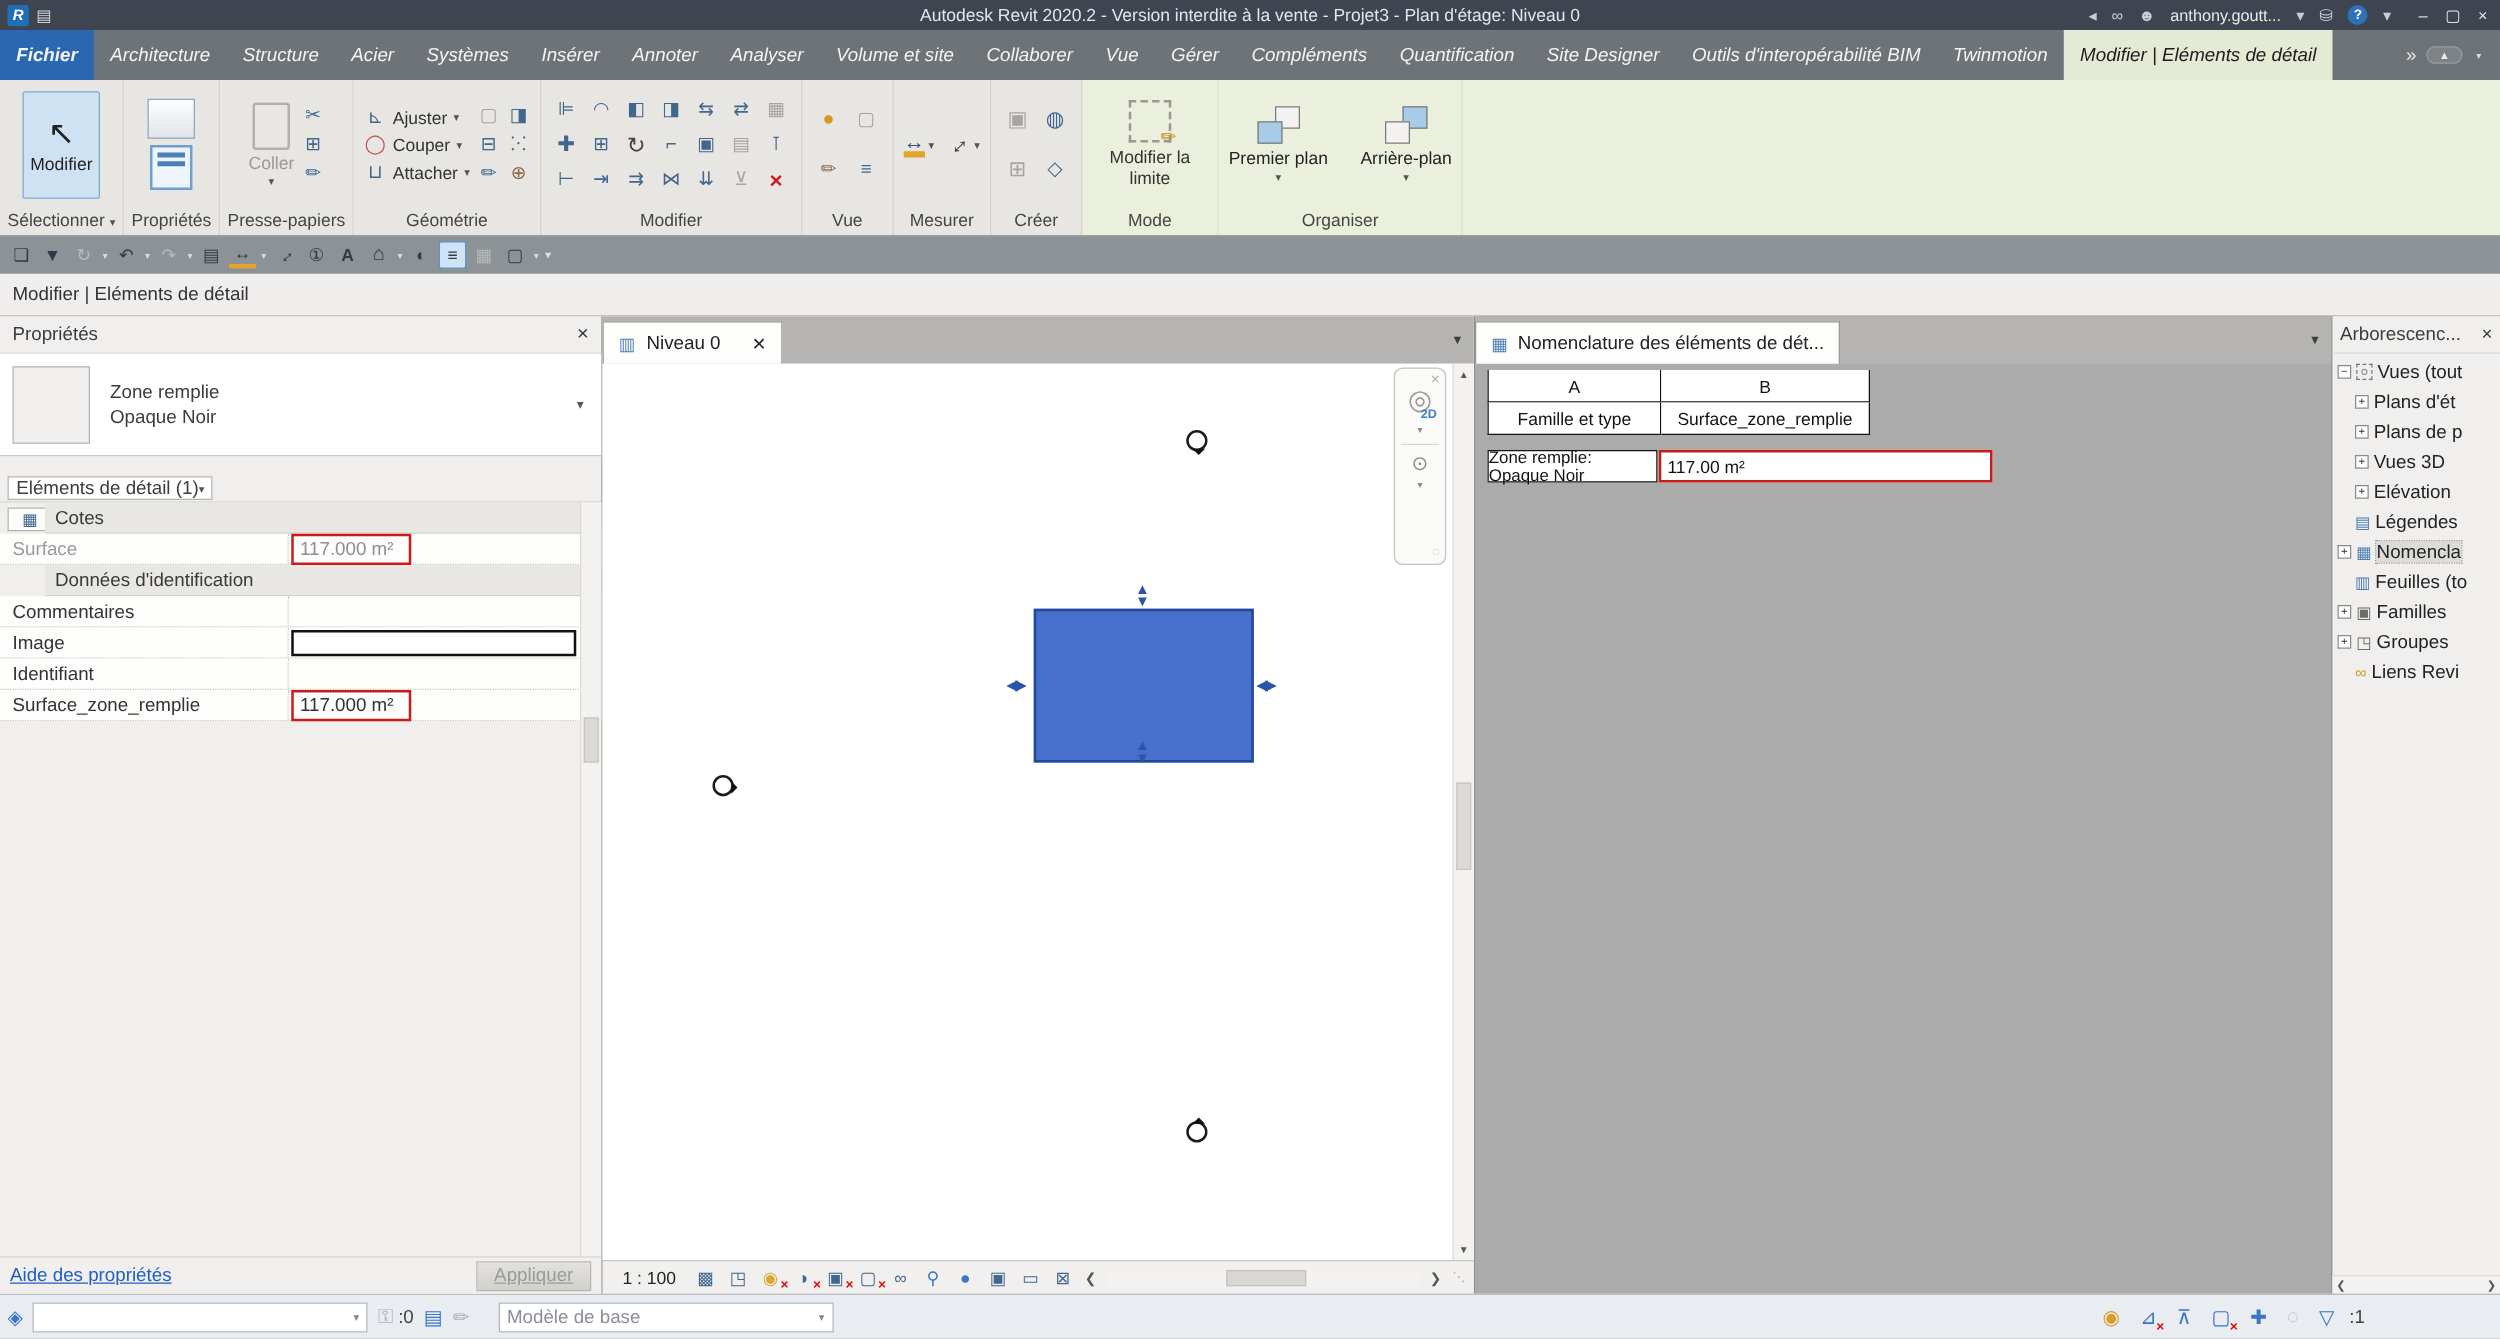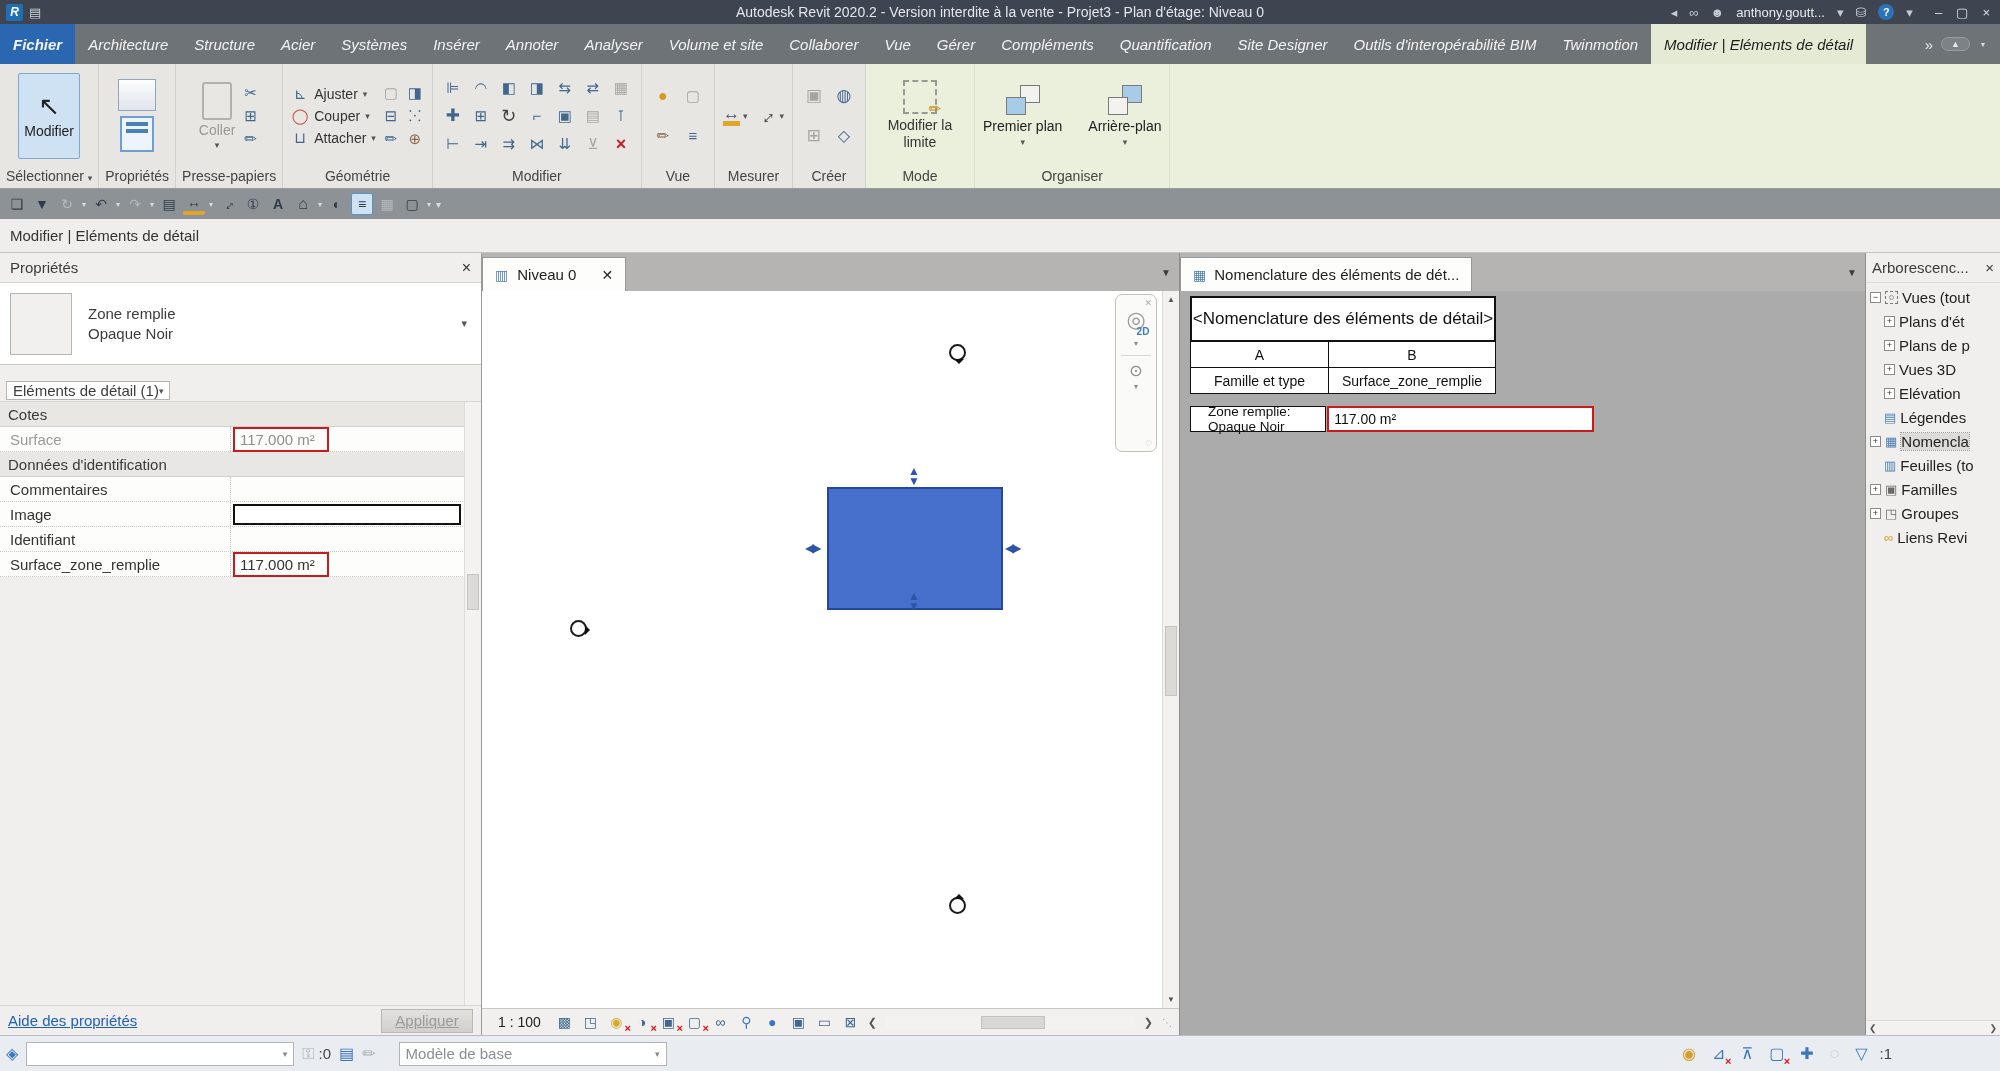--- a/index.html
+++ b/index.html
@@ -87,21 +87,21 @@
   .typesel { height:82px; background:#fff; border-bottom:1px solid #c9c7c4; display:flex; align-items:center; }
   .thumb { width:62px; height:62px; background:#f1f0ee; border:1px solid #b7b5b2; margin:0 16px 0 10px; }
   .typetext { line-height:20px; color:#3c3c3c; }
   .typesel .caret { margin-left:auto; margin-right:14px; font-size:11px; }
   .filterrow { height:36px; display:flex; align-items:flex-start; gap:6px; padding:16px 6px;flex-direction:column; }
   .combo { background:#fff; border:1px solid #b5b3b0; height:26px; display:flex; align-items:center; padding:0 6px; color:#3c3c3c; }
   .combo .caret { margin-left:auto; }
   .filterrow .combo { flex:1; }
   .edittype { height:28px; background:#fcfcfb; border:1px solid #b5b3b0; display:flex; align-items:center; gap:5px; padding:0 8px; color:#333; white-space:nowrap; }
   .pgrid { border-top:1px solid #d8d6d3; }
-  .sec { height:25px; background:#e9e7e3; border-bottom:1px solid #d2d0cc; display:flex; align-items:center; padding:0 8px; color:#3a3a3a; }
+  .sec { height:25px; background:#e9e7e3; border-bottom:1px solid #d2d0cc; display:flex; align-items:center; padding:0 8px; color:#3a3a3a;margin-left:36px; }
   .sec .chev { margin-left:auto; }
   .chev-up { display:inline-block; transform:rotate(90deg); color:#555; font-size:13px; }
   .prow { height:25px; display:flex; border-bottom:1px dotted #ccc9c6; background:#fdfdfc; }
   .plabel { width:230px; padding-left:10px; display:flex; align-items:center; color:#333; }
   .plabel.dim { color:#9a9a9a; }
   .pval { flex:1; border-left:1px dotted #ccc9c6; display:flex; align-items:center; padding-left:2px; margin-right:17px; }
   .redbox { display:inline-flex; align-items:center; border:2px solid #cb1a1a; height:25px; padding:0 12px 0 5px; }
   .redbox.dimtxt { color:#8f8f8f; }
   .imgcell { border:2px solid #111; height:21px; flex:1; margin:1px 3px 1px 0; background:#fff; }
   .pscroll { position:absolute; top:149px; bottom:30px; right:0; width:17px; background:#f3f2f0; border-left:1px solid #dedcd9; }
@@ -153,21 +153,21 @@
   .stab { height:34px; background:#fdfdfc; border:1px solid #979795; border-bottom:none; display:flex; align-items:center; gap:8px; padding:0 12px; color:#222; white-space:nowrap; }
   .stab .ticon { color:#4c7fb5; font-size:14px; }
   .scontent { flex:1; position:relative; }
   .sched-table { position:absolute; left:10px; top:5px; width:404px; }
   .st-title { width:306px; height:46px; background:#fff; border:2px solid #111; display:flex; align-items:center; justify-content:center; font-size:17px; color:#111; }
   .st-row { display:flex; }
   .st-cell { background:#fff; border:1px solid #111; border-top:none; height:26px; display:flex; align-items:center; justify-content:center; font-size:14px; color:#111; }
   .st-a { width:139px; }
   .st-b { width:167px; border-left:none; }
   .st-gap { height:12px; }
-  .st-dataA { width:139px; border-top:1px solid #111; justify-content:flex-start; padding-left:17px; font-size:13.5px; }
+  .st-dataA { width:139px; border-top:1px solid #111; justify-content:flex-start; padding-left:0; font-size:13.5px; }
   .st-dataB { width:273px; border:2px solid #cb1a1a; background:#fff; height:26px; display:flex; align-items:center; padding-left:5px; font-size:14px; color:#111; margin-left:1px; }
 
   
   .browser { width:134px; background:#f0efee; display:flex; flex-direction:column; }
   .bhead { height:30px; display:flex; align-items:center; padding:0 6px; color:#3c3c3c; border-bottom:1px solid #ddd; }
   .bhead .x { margin-left:auto; font-size:15px; }
   .btree { flex:1; padding-top:2px; overflow:hidden; }
   .trow { height:24px; display:flex; align-items:center; gap:4px; white-space:nowrap; overflow:hidden; padding-left:4px; color:#222; }
   .trow.sel .tlabel { background:#dddbd7; outline:1px dotted #9a9a98; }
   .trow.ind1 { padding-left:18px; }
@@ -590,21 +590,20 @@
     <div class="schedule">
       <div class="stabbar">
         <div class="stab">
           <span class="ticon">▦</span>
           <span>Nomenclature des éléments de dét...</span>
         </div>
         <span class="vtab-right">▼</span>
       </div>
       <div class="scontent">
         <div class="sched-table">
-          <div class="st-title">&lt;Nomenclature des éléments de détail&gt;</div>
           <div class="st-row">
             <div class="st-cell st-a">A</div>
             <div class="st-cell st-b">B</div>
           </div>
           <div class="st-row">
             <div class="st-cell st-a">Famille et type</div>
             <div class="st-cell st-b">Surface_zone_remplie</div>
           </div>
           <div class="st-gap"></div>
           <div class="st-row">

